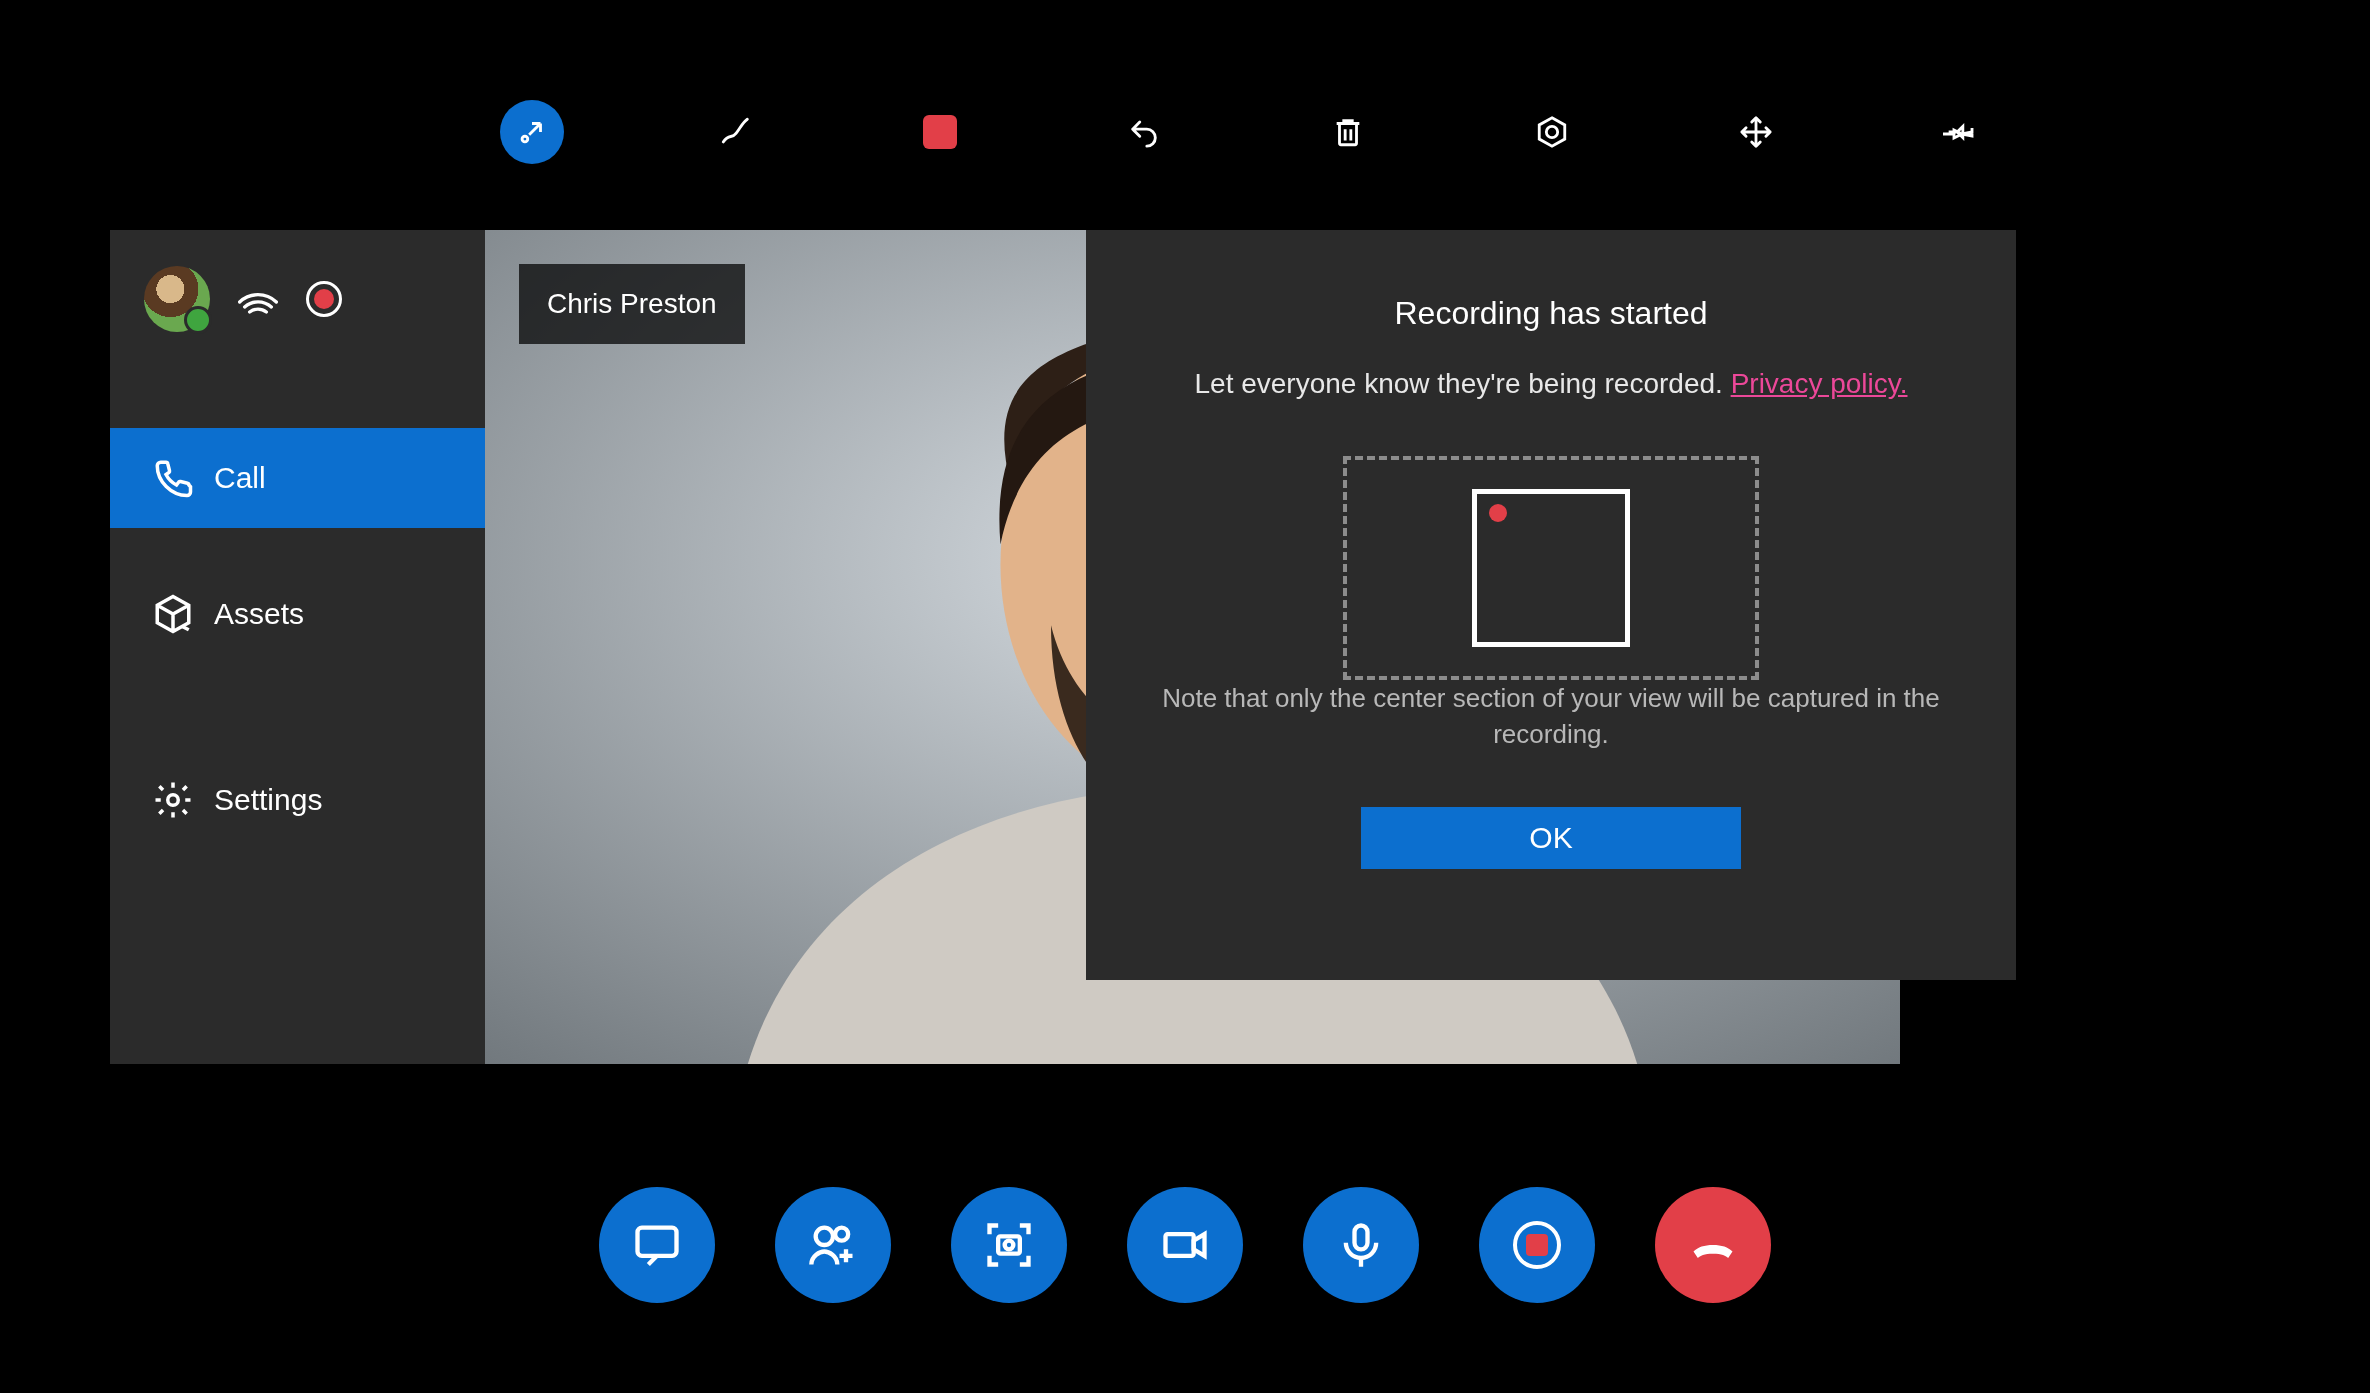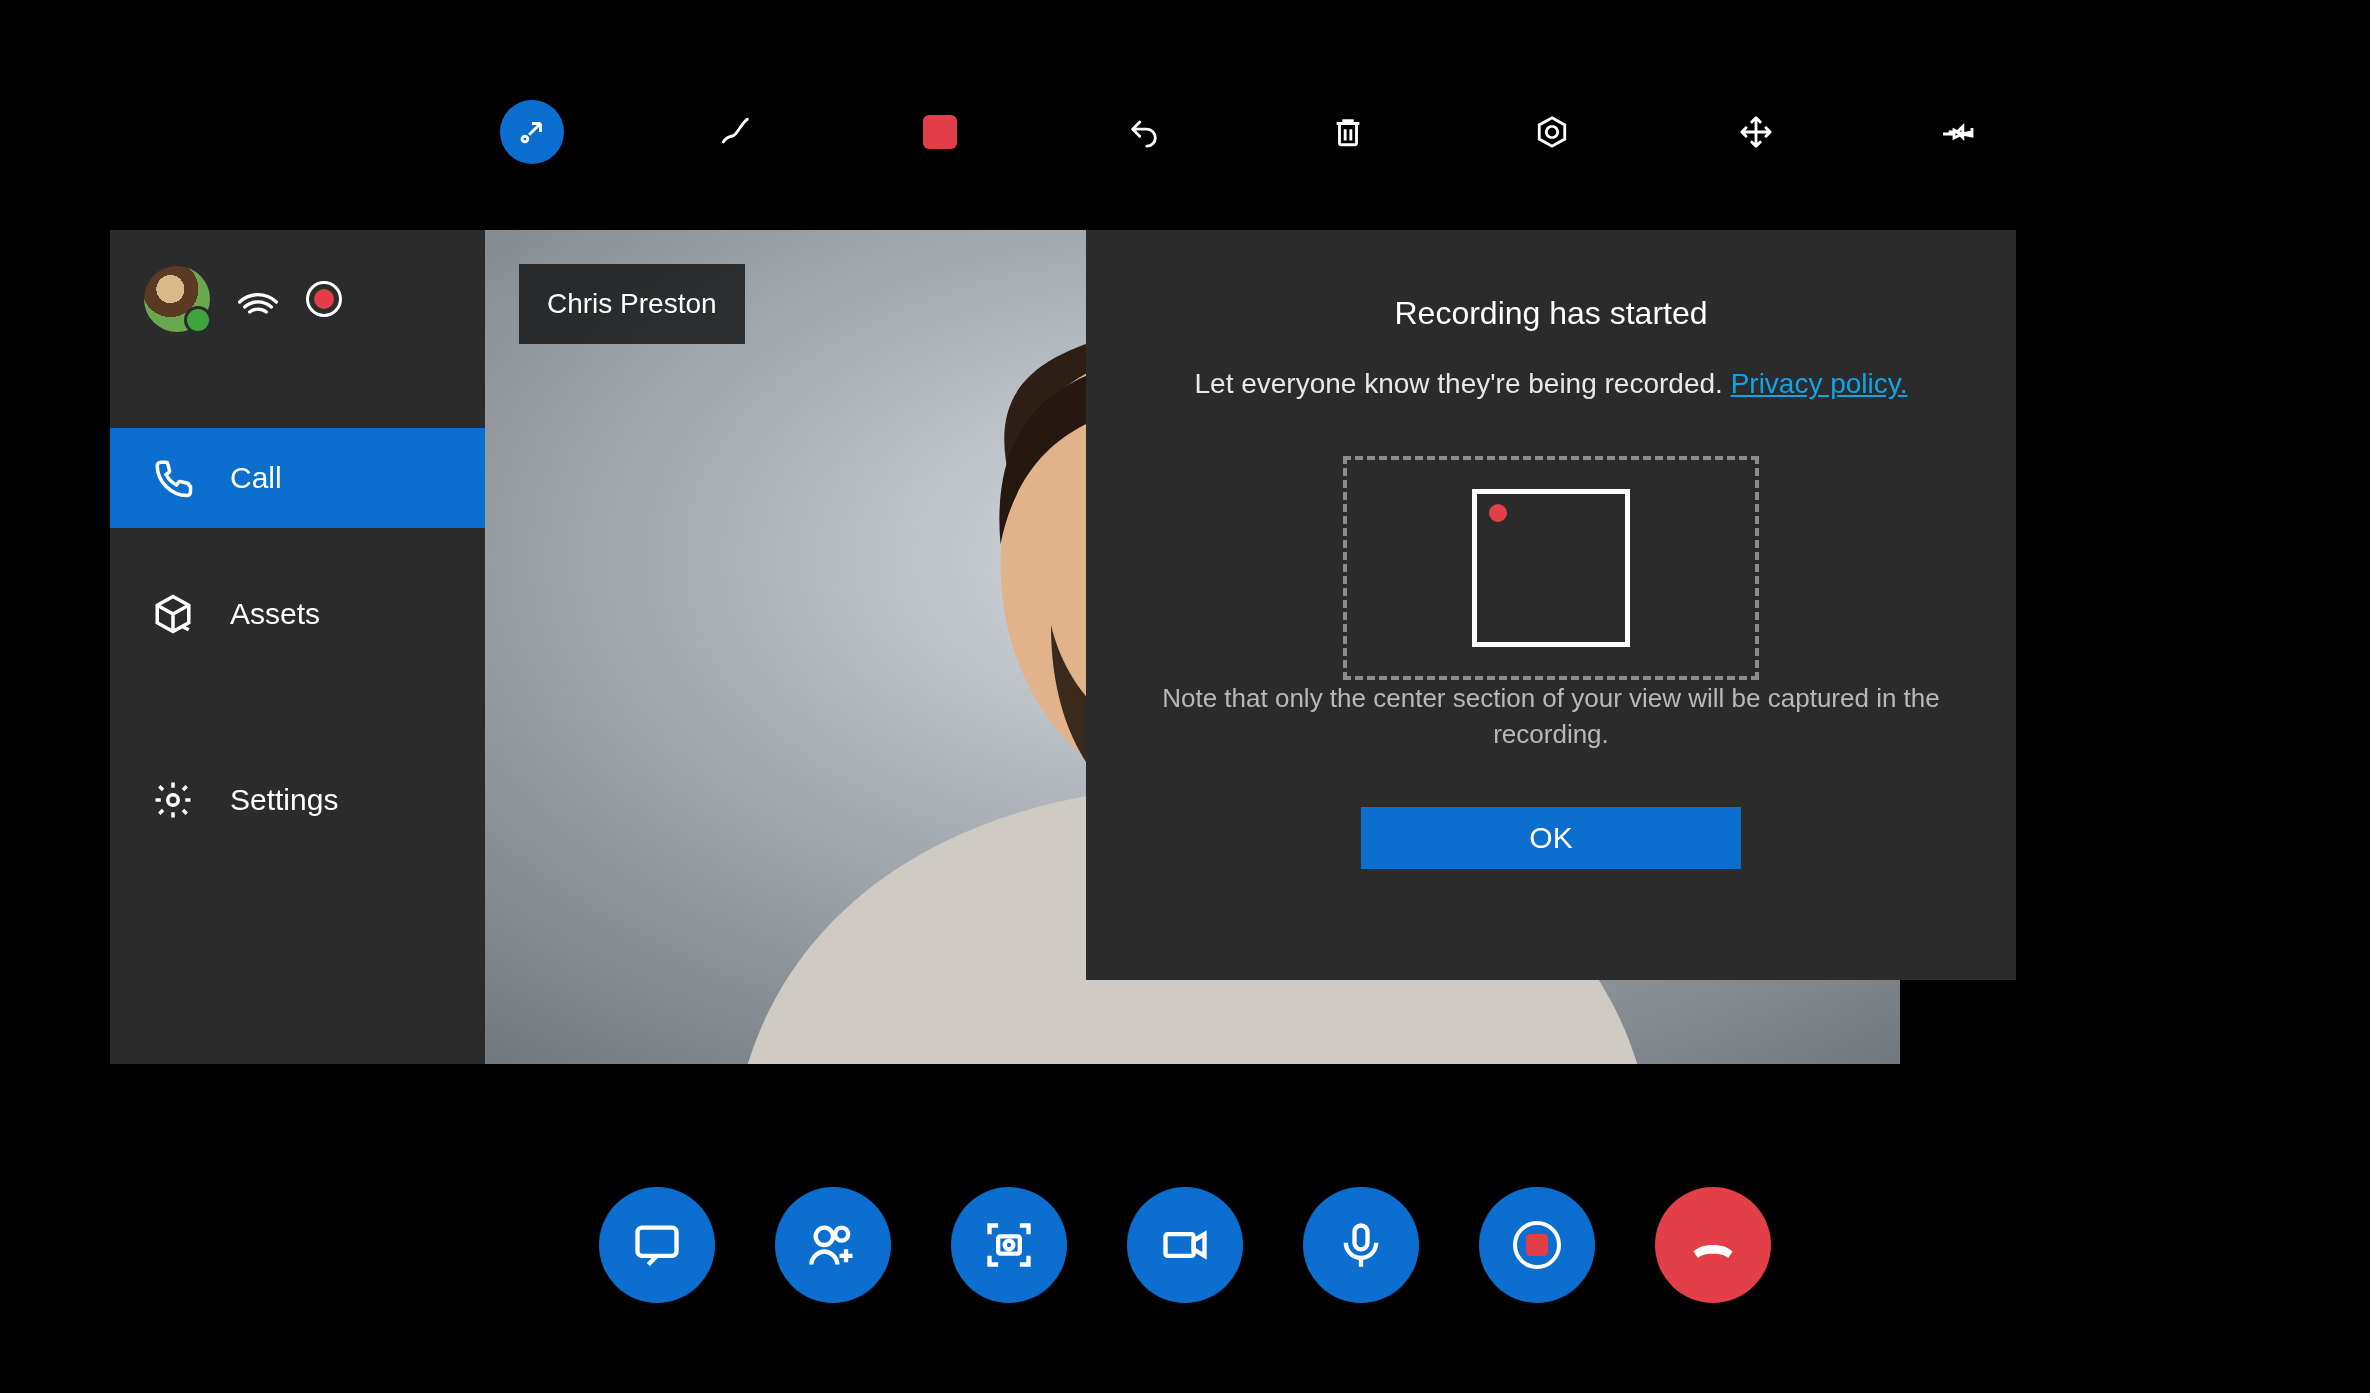--- a/index.html
+++ b/index.html
@@ -84,21 +84,21 @@
     border: 3px solid #fff;
     display: flex; align-items: center; justify-content: center;
   }
   .record-indicator::after {
     content: ''; width: 20px; height: 20px; background: #e23f48; border-radius: 50%;
   }
   .sidebar-items { margin-top: 60px; }
   .sidebar-item {
     display: flex;
     align-items: center;
-    gap: 36px;
+    gap: 20px;
     height: 100px;
     padding: 16px 42px;
     font-size: 30px;
     cursor: pointer;
   }
   .sidebar-item.active { background: #0c6fcf; }
   .sidebar-item svg { width: 42px; height: 42px; flex-shrink: 0; }
   .sidebar-spacer { height: 50px; }
 
   
@@ -129,21 +129,21 @@
     background: #2b2b2b;
     padding: 52px 64px 40px 64px;
     text-align: center;
   }
   .dialog-title { font-size: 32px; font-weight: 400; margin-top: 13px; }
   .dialog-sub {
     margin-top: 36px;
     font-size: 28px;
     color: #e8e8e8;
   }
-  .dialog-sub a { color: #0ea5e9; text-decoration: underline; cursor: pointer; }
+  .dialog-sub a { color: #ec4899; text-decoration: underline; cursor: pointer; }
   .capture-diagram {
     margin: 56px auto 0 auto;
     width: 416px;
     height: 224px;
     border: 4px dashed #8c8c8c;
     position: relative;
   }
   .capture-center {
     position: absolute;
     left: 50%; top: 50%;

